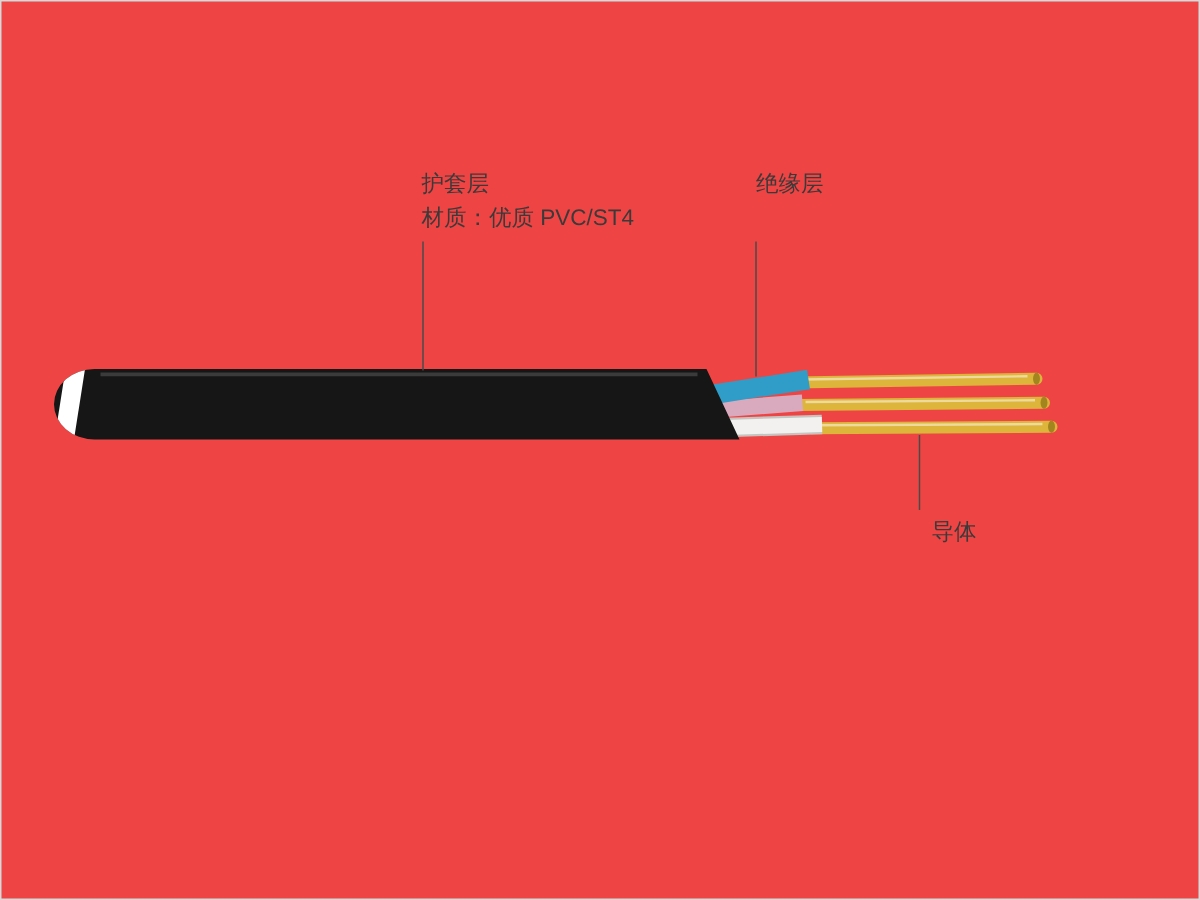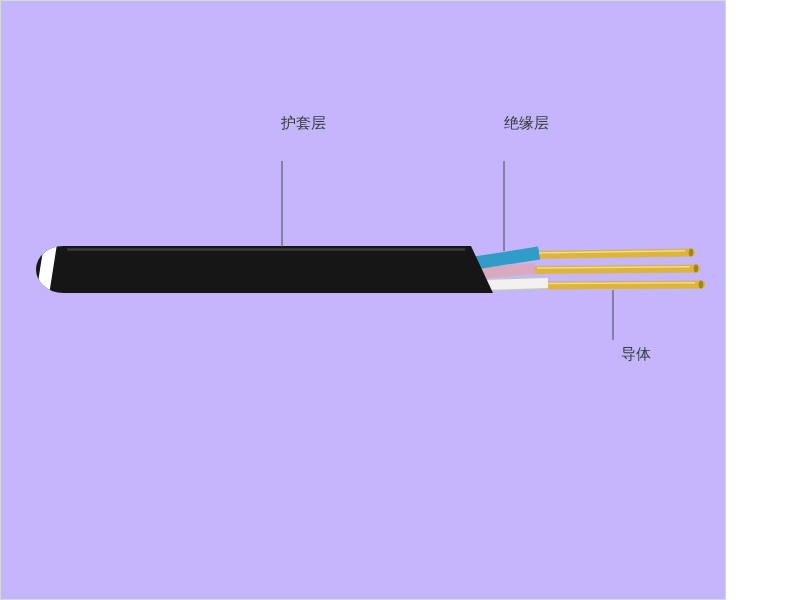--- a/index.html
+++ b/index.html
@@ -2,23 +2,23 @@
 <html><head>
 <meta charset="utf-8">
 <style>
   html, body {
     margin: 0;
     padding: 0;
     background: #ffffff;
   }
   .stage {
     position: relative;
-    width: 726px;
+    width: 800px;
     height: 600px;
-    background: #c4b5fd;
+    background: #ef4444;
     overflow: hidden;
     box-sizing: border-box;
     border: 1px solid #d8d8d8;
     font-family: "Liberation Sans", sans-serif;
   }
   .art {
     position: absolute;
     left: 0;
     top: 0;
   }
@@ -75,23 +75,24 @@
 
     <g>
       <line x1="281" y1="160" x2="281" y2="246" stroke-width="1" stroke="#4a4a4a"></line>
       <line x1="503" y1="160" x2="503" y2="250" stroke-width="1" stroke="#4a4a4a"></line>
       <line x1="612" y1="289" x2="612" y2="339" stroke-width="1" stroke="#4a4a4a"></line>
     </g>
   </svg>
 
   <div class="label" style="left:280px; top:110px;">
     <span class="label-title">护套层</span>
+    <span class="label-material">材质：优质 PVC/ST4</span>
   </div>
 
   <div class="label" style="left:503px; top:110px;text-align:center;">
     <span class="label-title">绝缘层</span>
   </div>
 
-  <div class="label" style="left:620px; top:342px;font-family:Liberation Serif, serif;">
+  <div class="label" style="left:620px; top:342px;">
     <span class="label-title">导体</span>
   </div>
 
 </div>
 
 </body></html>

